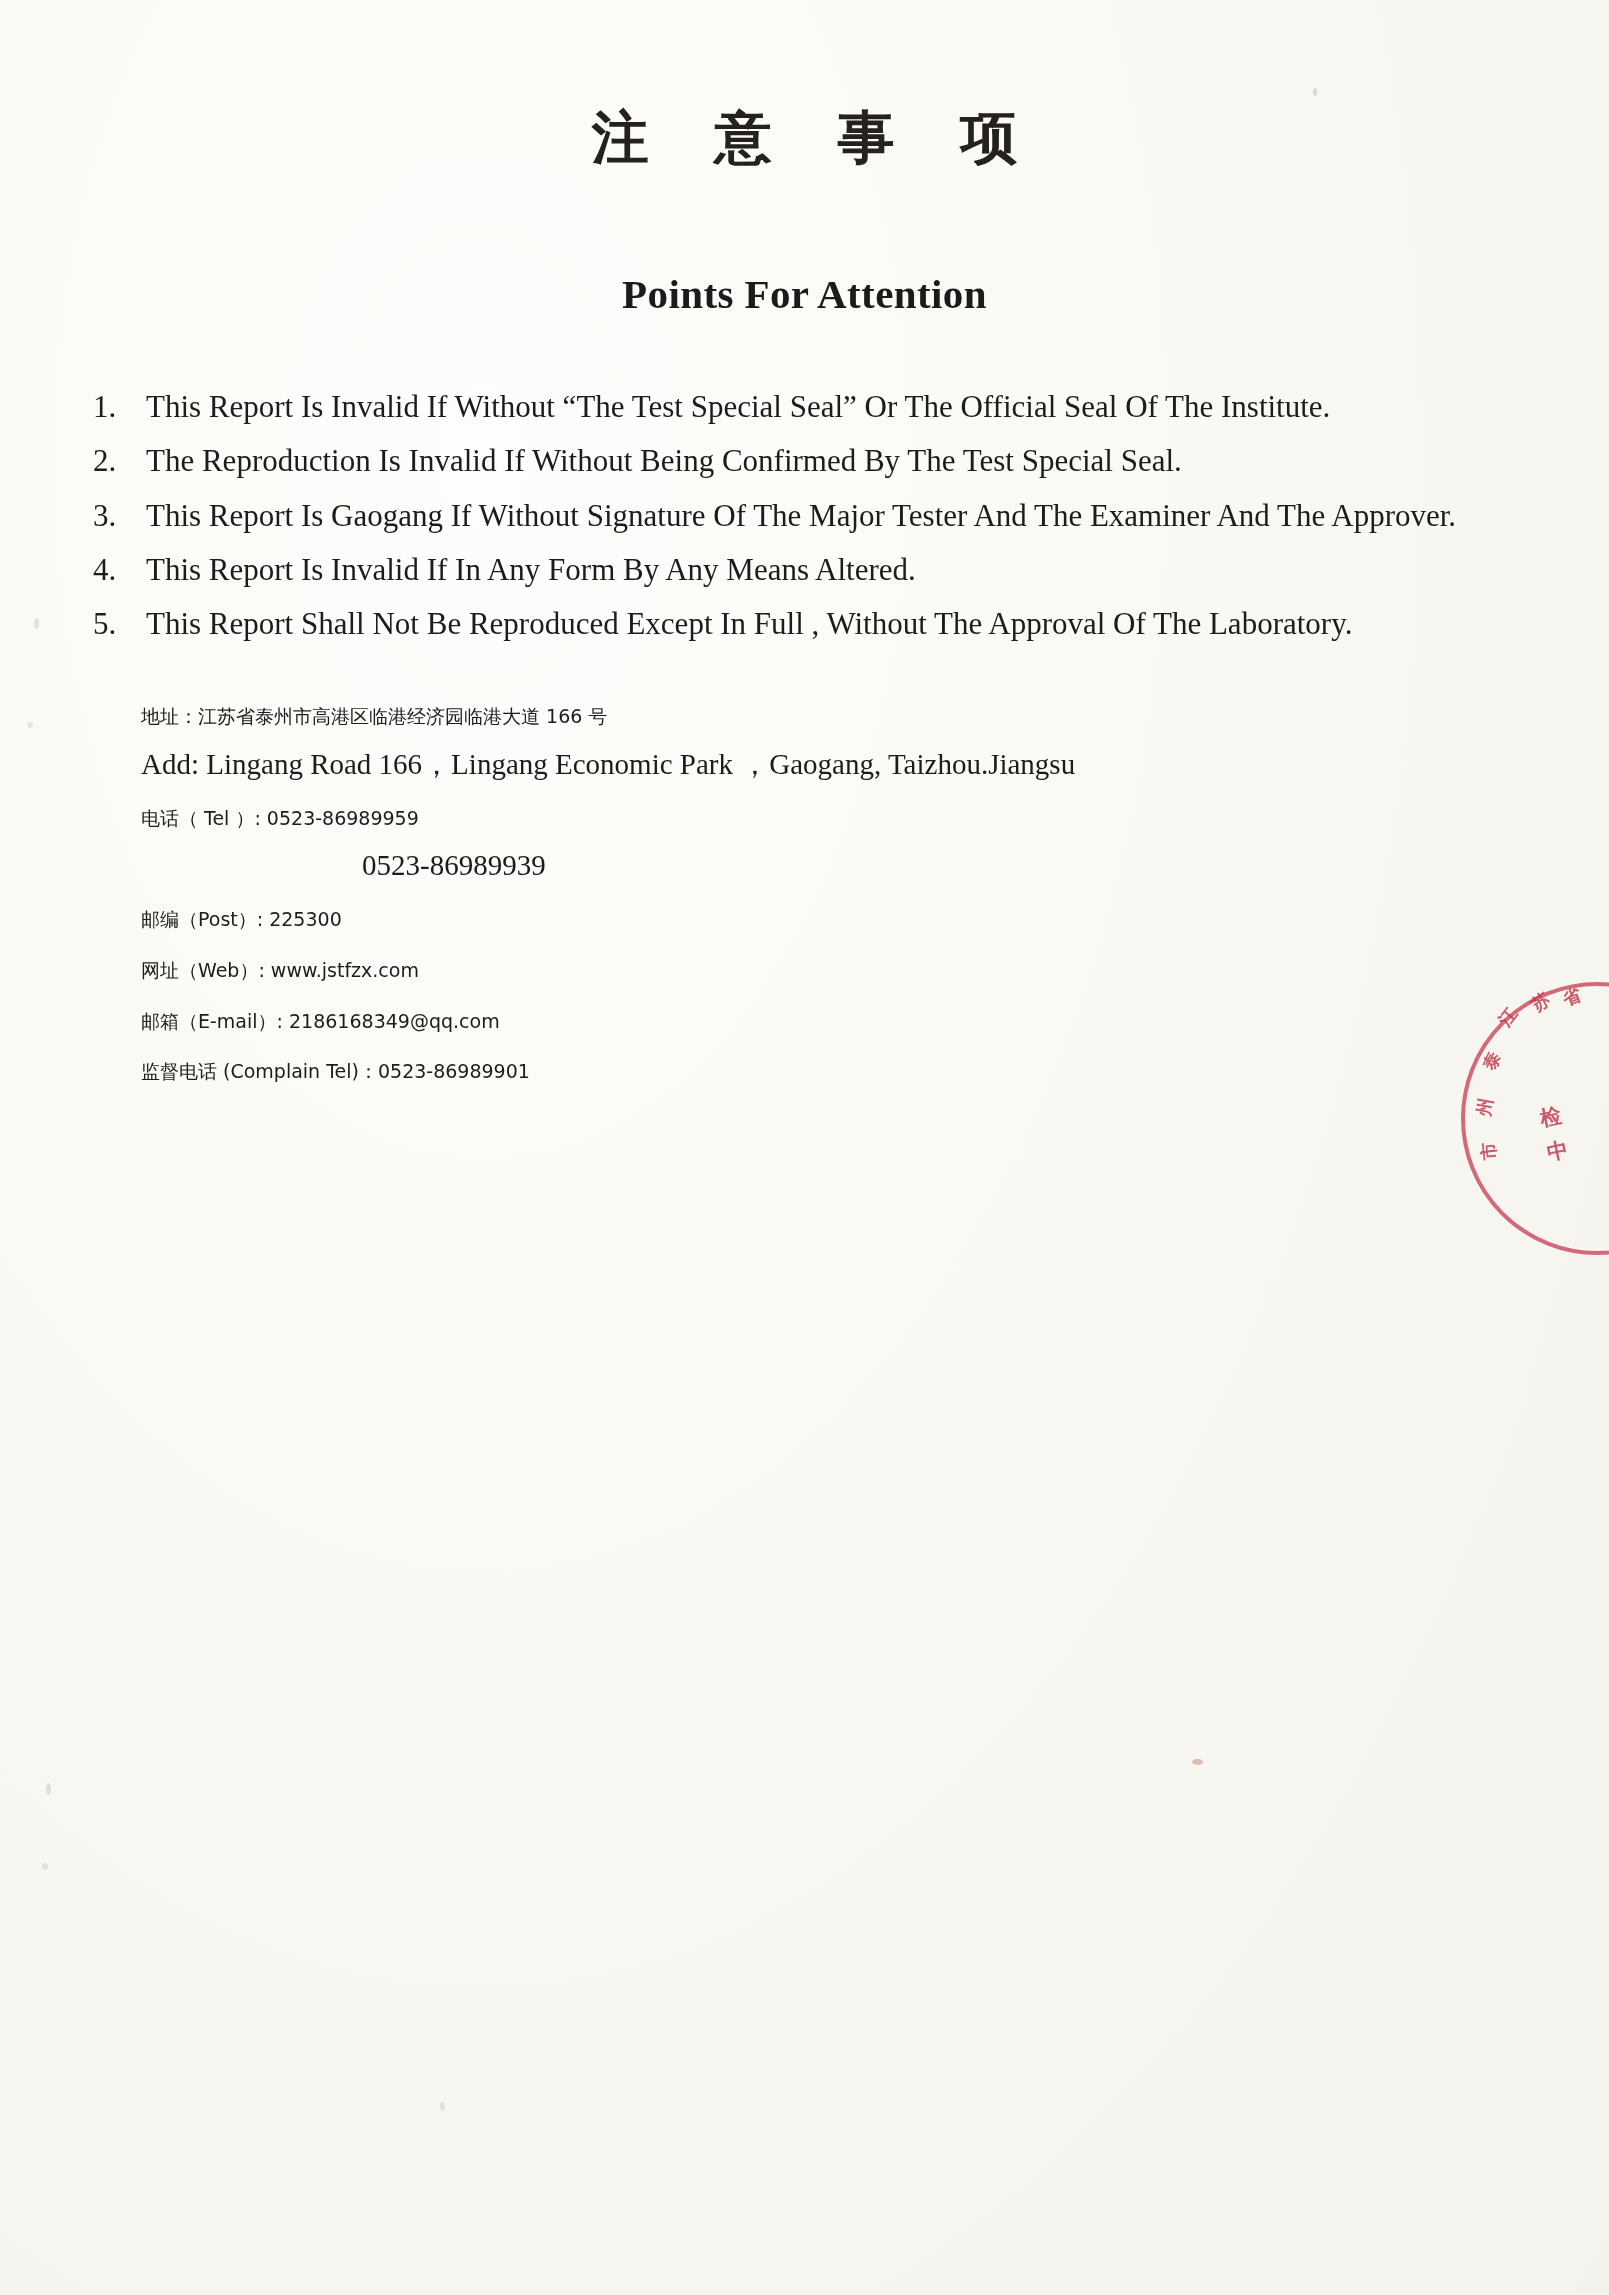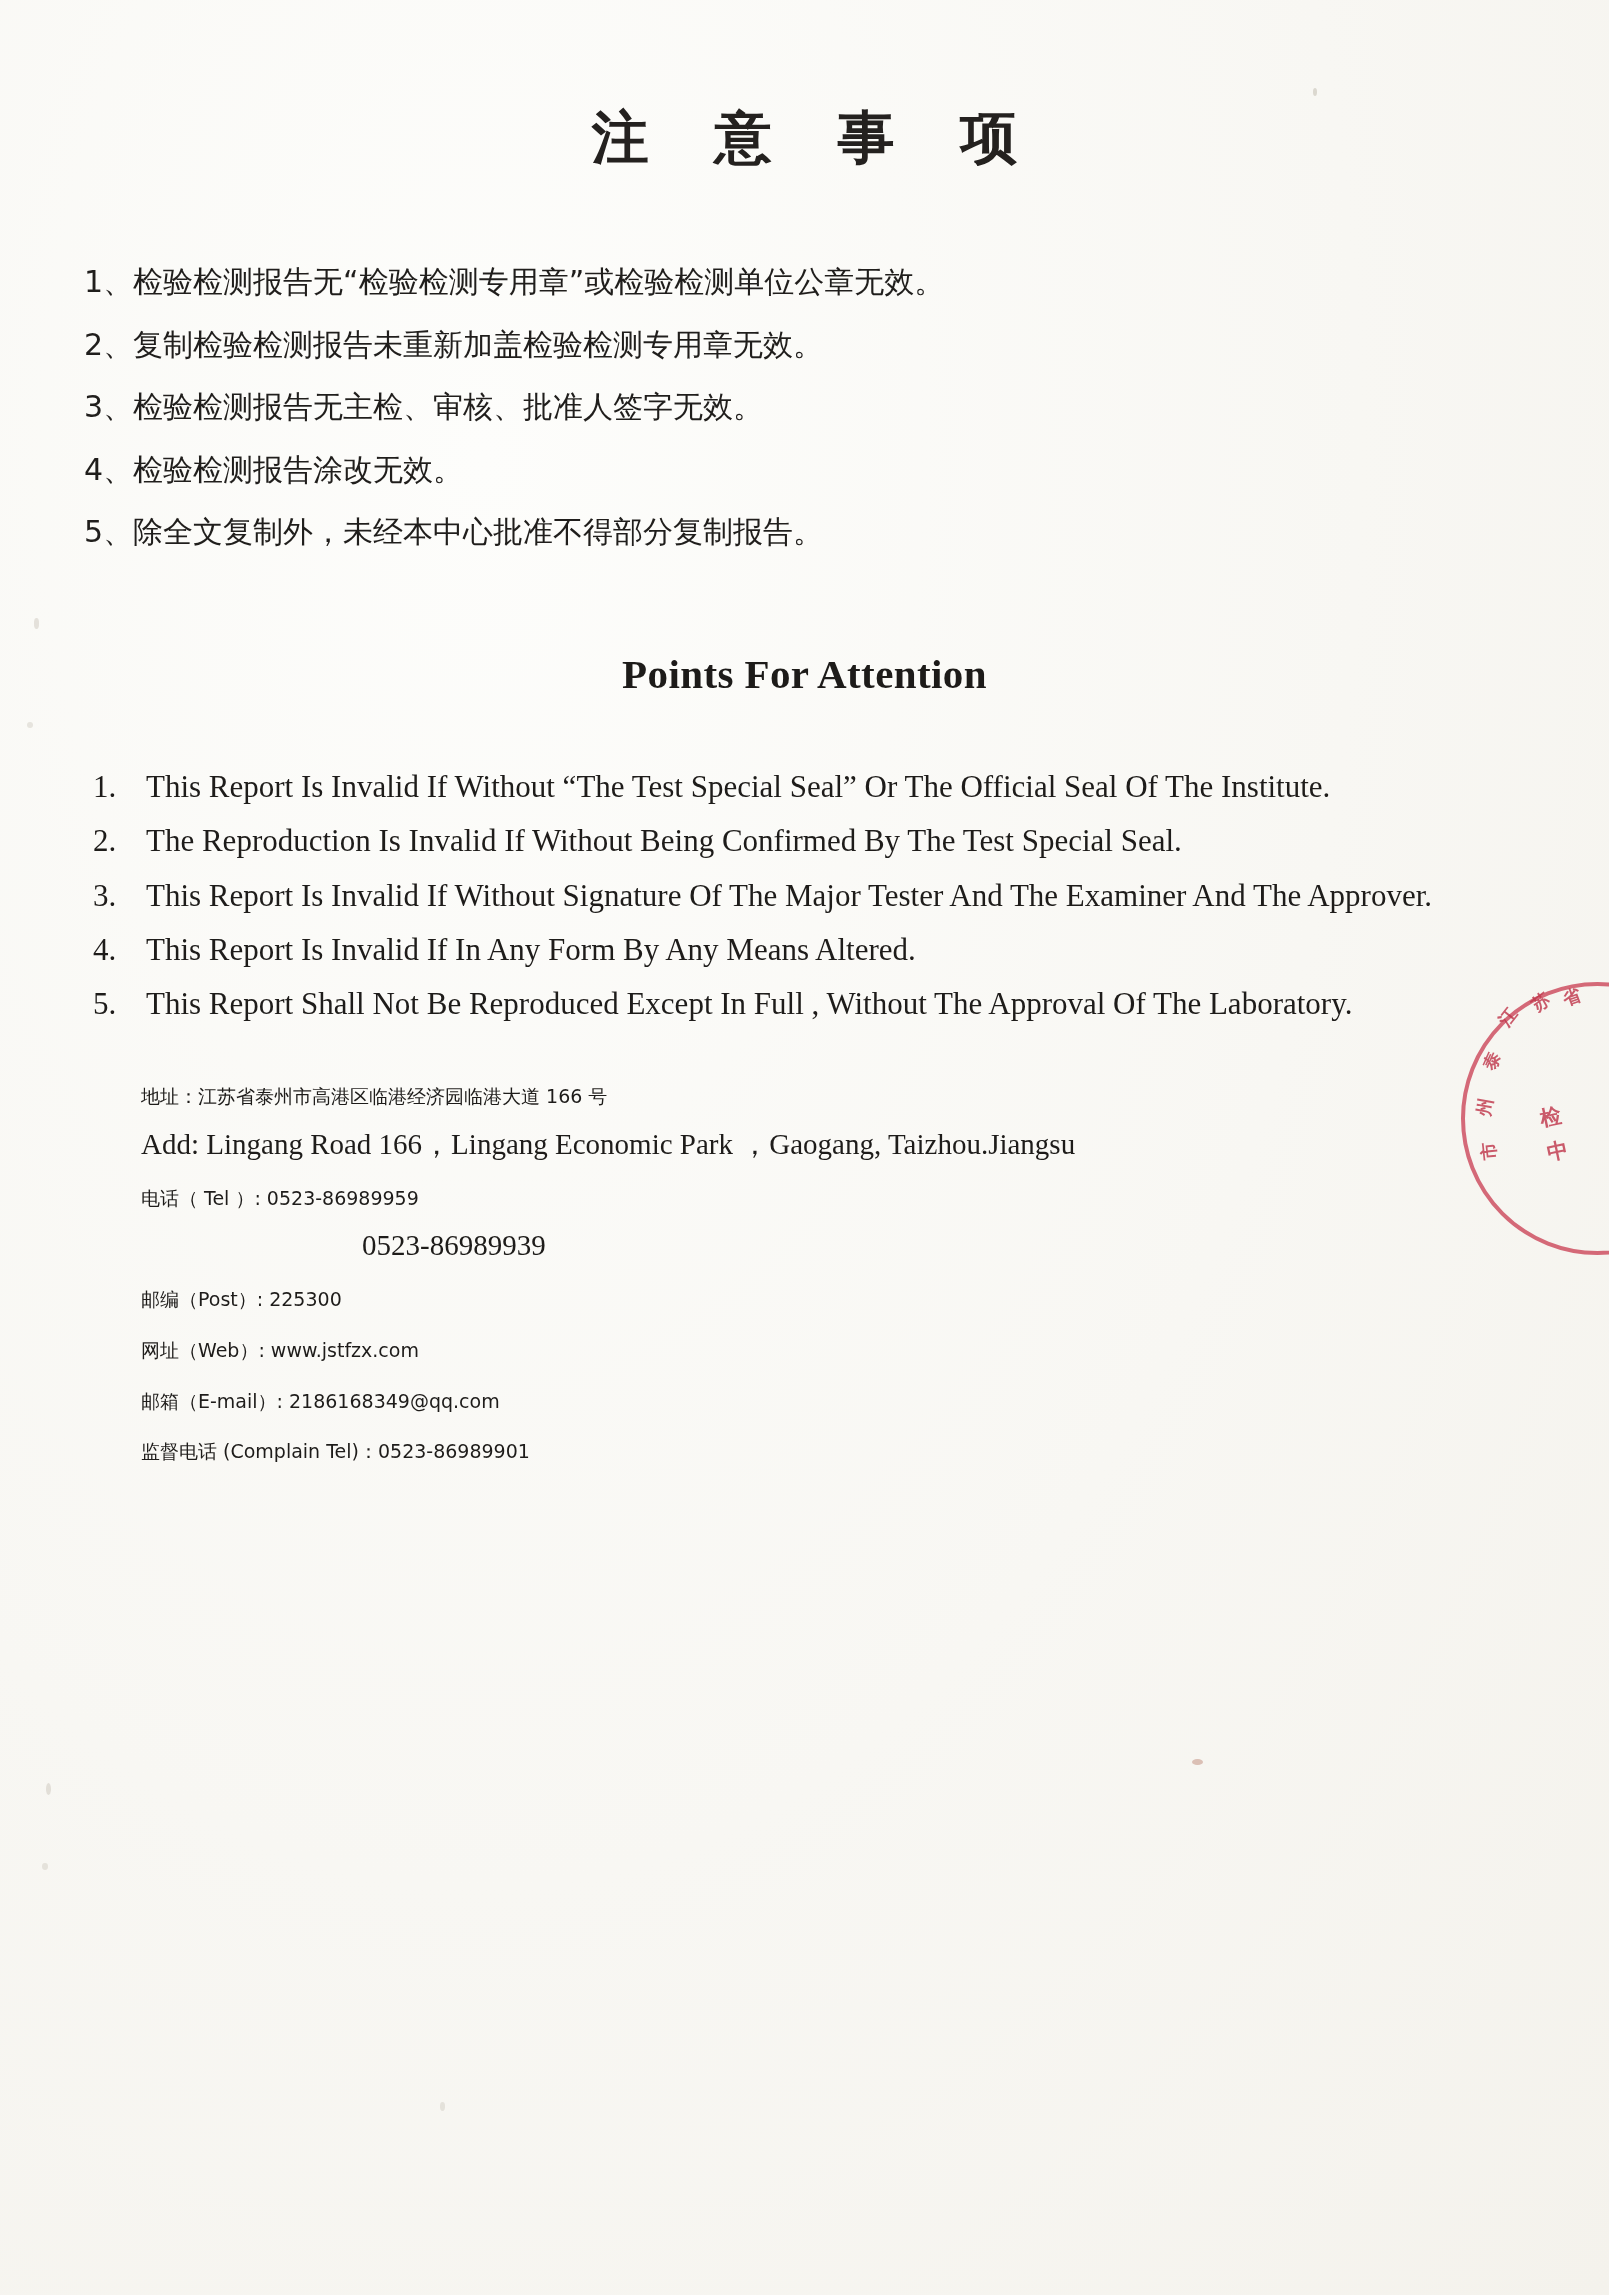--- a/index.html
+++ b/index.html
@@ -151,42 +151,35 @@
   <div class="speck" style="left:26.5px;top:722px;width:6.2px;height:6.2px;opacity:.3;"></div>
   <div class="speck" style="left:46px;top:1783px;width:5.3px;height:12.4px;opacity:.35;"></div>
   <div class="speck" style="left:42px;top:1863px;width:6.2px;height:7px;opacity:.3;"></div>
   <div class="speck" style="left:440px;top:2102px;width:5.3px;height:8.8px;opacity:.3;"></div>
   <div class="speck" style="left:1192px;top:1759px;width:10.6px;height:6.2px;background:#c08a7a;opacity:.5;"></div>
 
   <div class="content">
 
     <div class="cn-title">注 意 事 项</div>
 
-    <ul class="cn-list">
-      <li>1、检验检测报告无“检验检测专用章”或检验检测单位公章无效。</li>
-      <li>2、复制检验检测报告未重新加盖检验检测专用章无效。</li>
-      <li>3、检验检测报告无主检、审核、批准人签字无效。</li>
-      <li>4、检验检测报告涂改无效。</li>
-      <li>5、除全文复制外，未经本中心批准不得部分复制报告。</li>
-    </ul>
 
     <div class="en-title">Points For Attention</div>
 
     <ul class="en-list">
       <li>
         <span class="num">1.</span>
         <span>This Report Is Invalid If Without “The Test  Special Seal” Or The Official Seal Of The Institute.</span>
       </li>
       <li>
         <span class="num">2.</span>
         <span>The Reproduction Is Invalid If Without Being Confirmed By The Test Special Seal.</span>
       </li>
       <li>
         <span class="num">3.</span>
-        <span>This Report Is Invalid If Without Signature Of The Major Tester And The Examiner And  The Approver.</span>
+        <span>This Report Is Gaogang If Without Signature Of The Major Tester And The Examiner And  The Approver.</span>
       </li>
       <li>
         <span class="num">4.</span>
         <span>This Report Is Invalid If In Any Form By Any Means Altered.</span>
       </li>
       <li>
         <span class="num">5.</span>
         <span>This Report Shall Not Be Reproduced Except In Full , Without The Approval Of The Laboratory.</span>
       </li>
     </ul>

